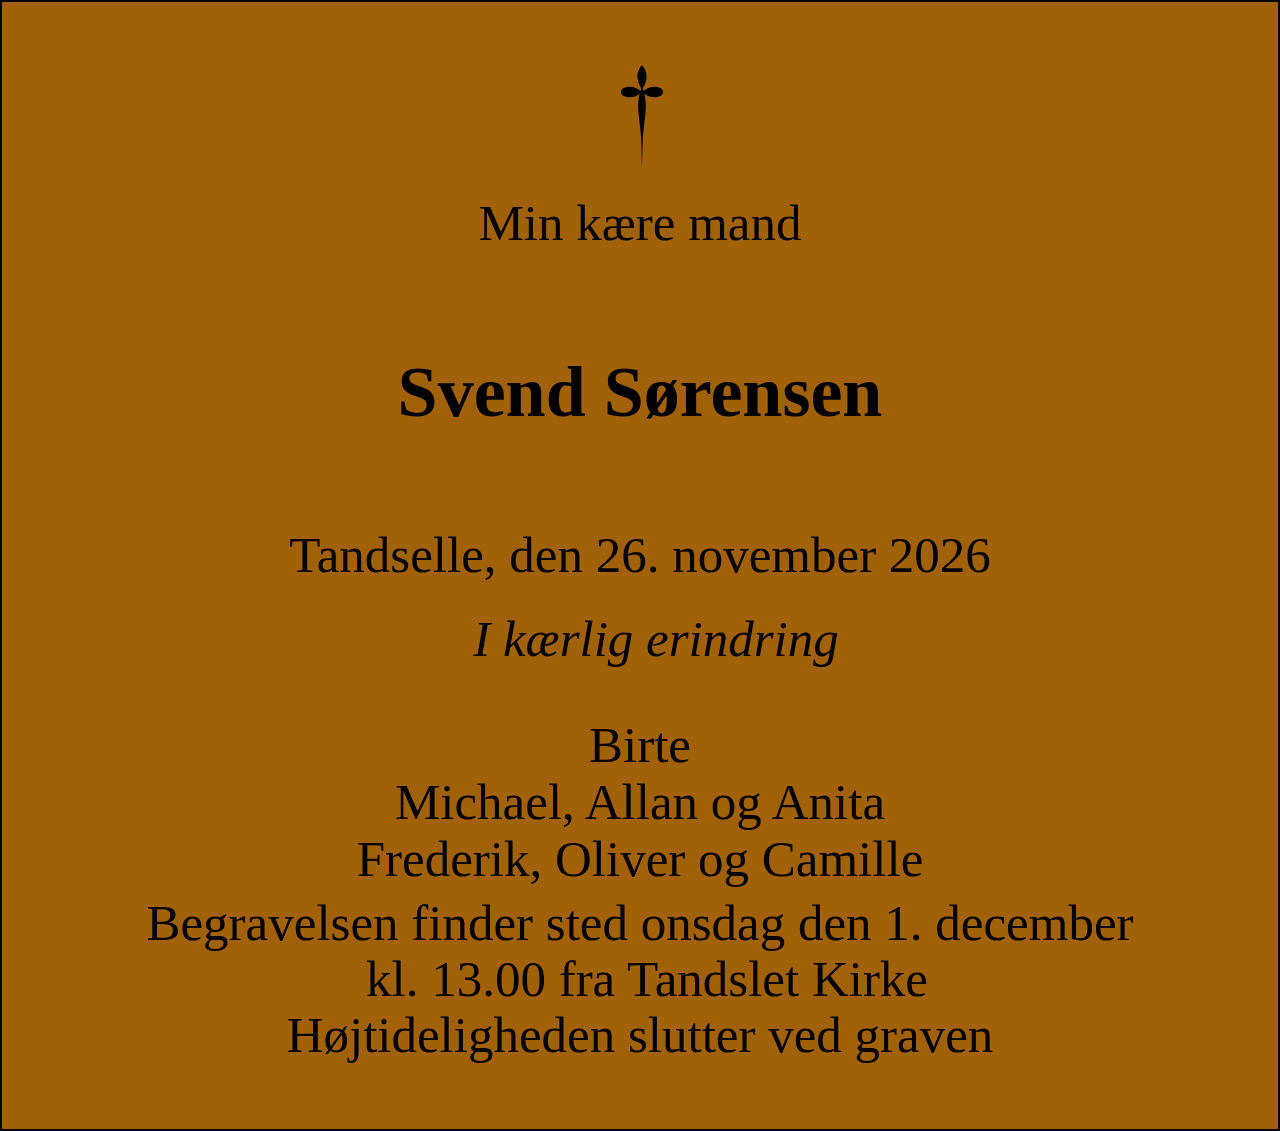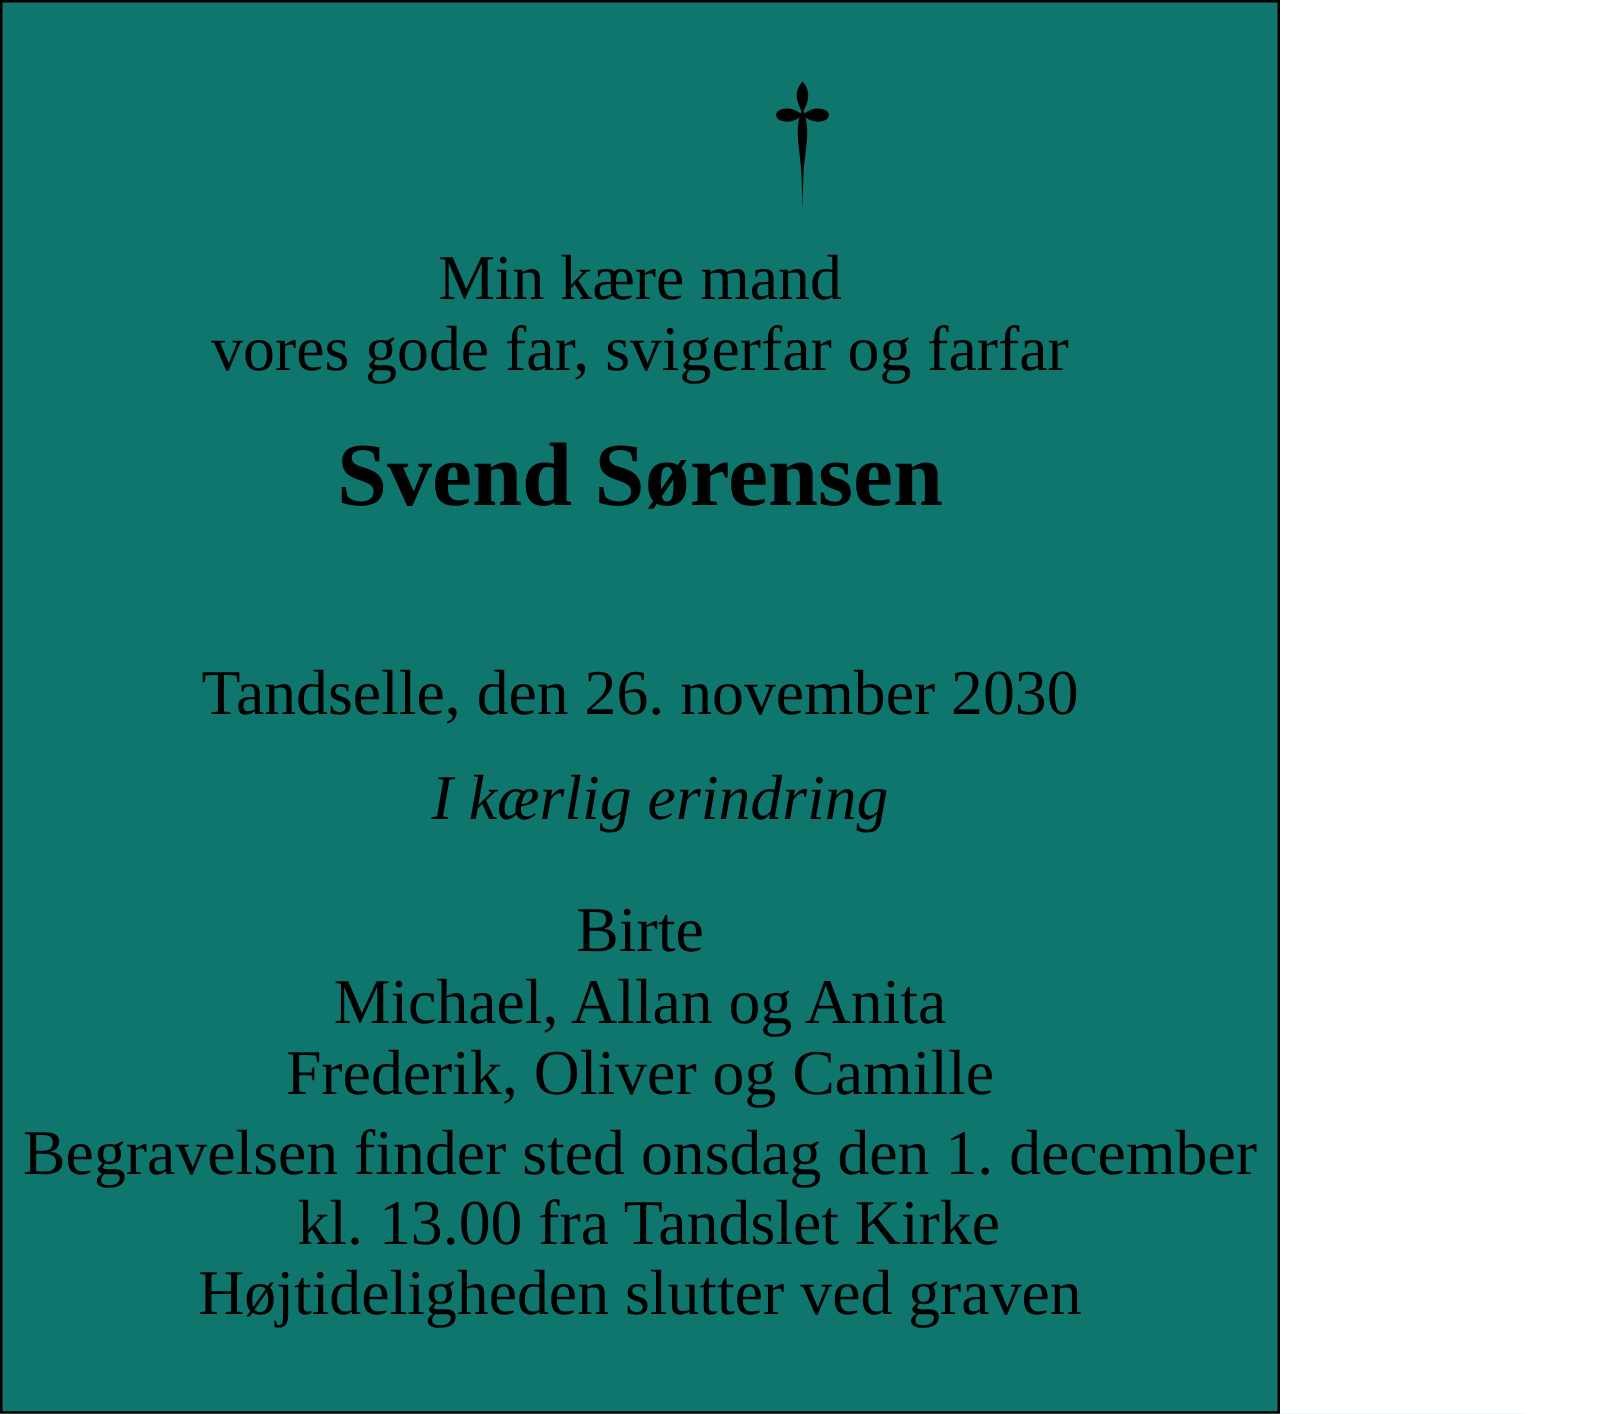--- a/index.html
+++ b/index.html
@@ -2,24 +2,24 @@
 <html><head>
 <meta charset="utf-8">
 <style>
   html, body {
     margin: 0;
     padding: 0;
     background: #ffffff;
   }
   .notice-page {
     position: relative;
-    width: 1024px;
+    width: 1280px;
     height: 1131px;
     box-sizing: border-box;
-    background: #0f766e;
+    background: #a16207;
     border: 2px solid #000000;
     overflow: hidden;
     font-family: "Liberation Serif", "DejaVu Serif", serif;
     color: #000000;
   }
   .line {
     position: absolute;
     left: 0;
     right: 0;
     text-align: center;
@@ -50,21 +50,21 @@
     height: 106px;
   }
   .cross-wrap svg {
     width: 100%;
     height: 100%;
     display: block;
   }
   
   .pos-intro1   { top: 196px; }
   .pos-intro2   { top: 253px; }
-  .pos-name     { top: 342px; text-align: center; }
+  .pos-name     { top: 354px; text-align: center; }
   .pos-sleep    { top: 442px; }
   .pos-place    { top: 528px; }
   .pos-memorial { top: 612px; }
   .pos-mourner1 { top: 694px; }
   .pos-mourner2 { top: 751px; }
   .pos-mourner3 { top: 808px; }
   .pos-funeral1 { top: 896px; }
   .pos-funeral2 { top: 952px; margin-left: 14px; }
   .pos-funeral3 { top: 1008px; }
 </style>
@@ -83,26 +83,25 @@
 
         <path d="M50,58 C58,51 66,47 76,47 C87,47 94,52 94,58 C94,64 87,69 76,69 C66,69 58,65 50,58 Z"></path>
 
         <path d="M50,48 C55,58 58,72 58,86 C58,106 53,130 51.5,160 C50.8,185 50.3,202 50,218 C49.7,202 49.2,185 48.5,160 C47,130 42,106 42,86 C42,72 45,58 50,48 Z"></path>
       </g>
     </svg>
   </div>
 
   <div class="line body-text pos-intro1">Min kære mand</div>
 
-  <div class="line body-text pos-intro2">vores gode far, svigerfar og farfar</div>
 
   <div class="line name-text pos-name">Svend Sørensen</div>
 
 
-  <div class="line body-text pos-place">Tandselle, den 26. november 2030</div>
+  <div class="line body-text pos-place">Tandselle, den 26. november 2026</div>
 
   <div class="line body-text italic-text pos-memorial">I kærlig erindring</div>
 
   <div class="line body-text bold-text pos-mourner1">Birte</div>
 
   <div class="line body-text bold-text pos-mourner3">Frederik, Oliver og Camille</div>
 
   <div class="line body-text bold-text pos-mourner2">Michael, Allan og Anita</div>
 
   <div class="line body-text pos-funeral1">Begravelsen finder sted onsdag den 1. december</div>

